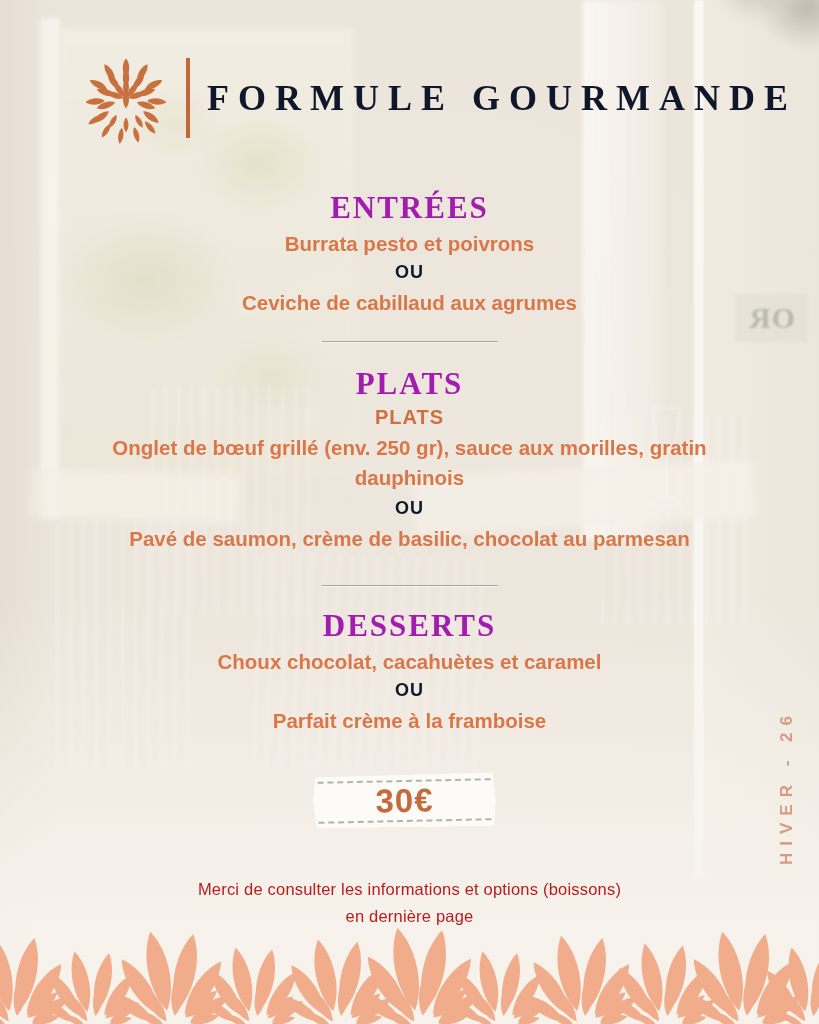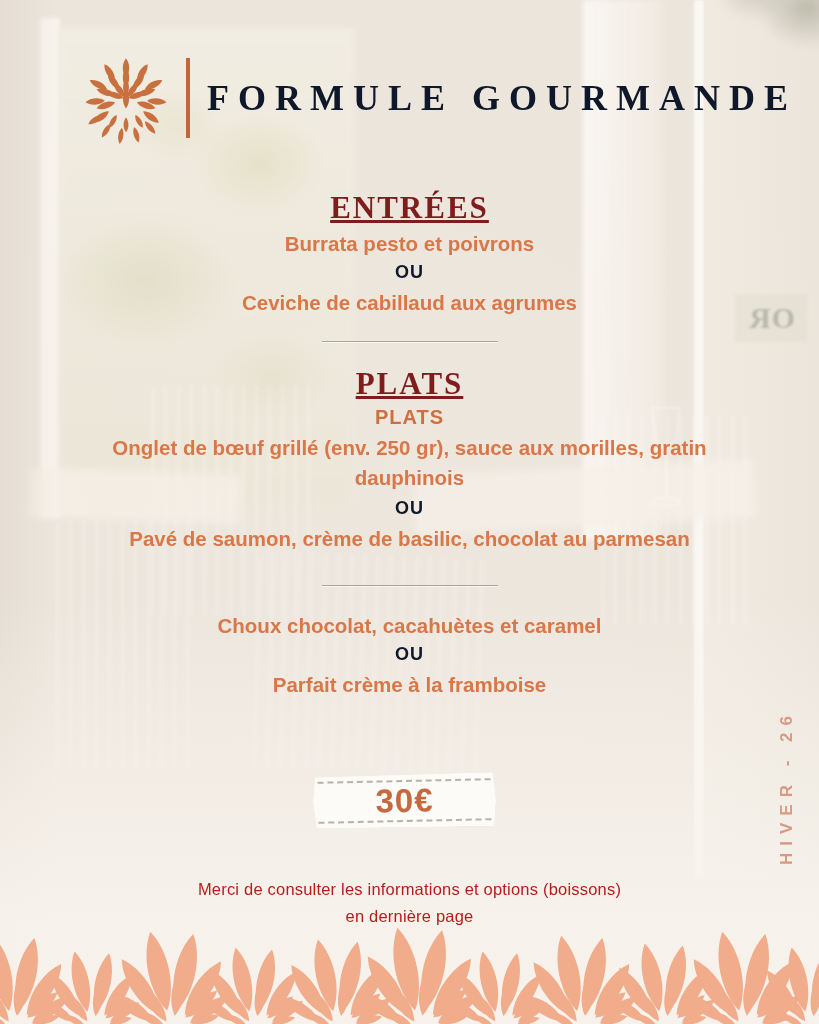--- a/index.html
+++ b/index.html
@@ -46,21 +46,21 @@
     linear-gradient(180deg, rgba(236,229,220,0) 58%, rgba(247,243,236,.95) 90%),
     linear-gradient(90deg, rgba(222,213,201,.45), rgba(0,0,0,0) 7%),
     radial-gradient(620px 520px at 50% 44%, rgba(241,235,227,.30), transparent 80%);}
   
   .header{position:absolute;left:82px;top:50px;display:flex;align-items:center;}
   .logo{flex:0 0 auto;}
   .logo-bar{width:4px;height:80px;background:#c2663c;margin:0 17px 0 16px;}
   .title{font:700 36px "Liberation Serif",serif;letter-spacing:9px;color:#0f172a;white-space:nowrap;}
   
   .section{position:absolute;left:0;width:100%;text-align:center;}
-  .sec-h{font:700 31px/36px "Liberation Serif",serif;letter-spacing:2px;color:#7f1d1d;text-decoration:underline;}
+  .sec-h{font:700 31px/36px "Liberation Serif",serif;letter-spacing:2px;color:#a21caf;}
   .item{font:700 20.5px/27px "Liberation Sans",sans-serif;color:#d97748;margin:4px auto 0;max-width:700px;}
   .item.wide{max-width:650px;line-height:30px;margin-top:3px;}
   .ou{font:700 18px/26px "Liberation Sans",sans-serif;color:#0f172a;letter-spacing:1px;margin-top:2px;}
   .sub-h{font:700 20px/26px "Liberation Sans",sans-serif;letter-spacing:1px;color:#ce6f41;margin-top:2px;}
   #sec-entrees{top:190px;}
   #sec-plats{top:366px;}
   #sec-desserts{top:608px;}
   .divider{position:absolute;left:322px;width:176px;height:1px;background:#a9a49c;box-shadow:0 1px 0 rgba(255,255,255,.6);}
   #divider-1{top:341px;}
   #divider-2{top:585px;}
@@ -160,20 +160,21 @@
     <div class="sec-h">PLATS</div>
     <div class="sub-h">PLATS</div>
     <div class="item wide">Onglet de bœuf grillé (env. 250 gr), sauce aux morilles, gratin dauphinois</div>
     <div class="ou">OU</div>
     <div class="item wide">Pavé de saumon, crème de basilic, chocolat au parmesan</div>
   </div>
 
   <div class="divider" id="divider-2"></div>
 
   <div class="section" id="sec-desserts">
+    <div class="sec-h">DESSERTS</div>
     <div class="item">Choux chocolat, cacahuètes et caramel</div>
     <div class="ou">OU</div>
     <div class="item">Parfait crème à la framboise</div>
   </div>
 
   <div class="ribbon">
     <div class="ribbon-dashes"></div>
     <div class="price">30€</div>
   </div>
 

